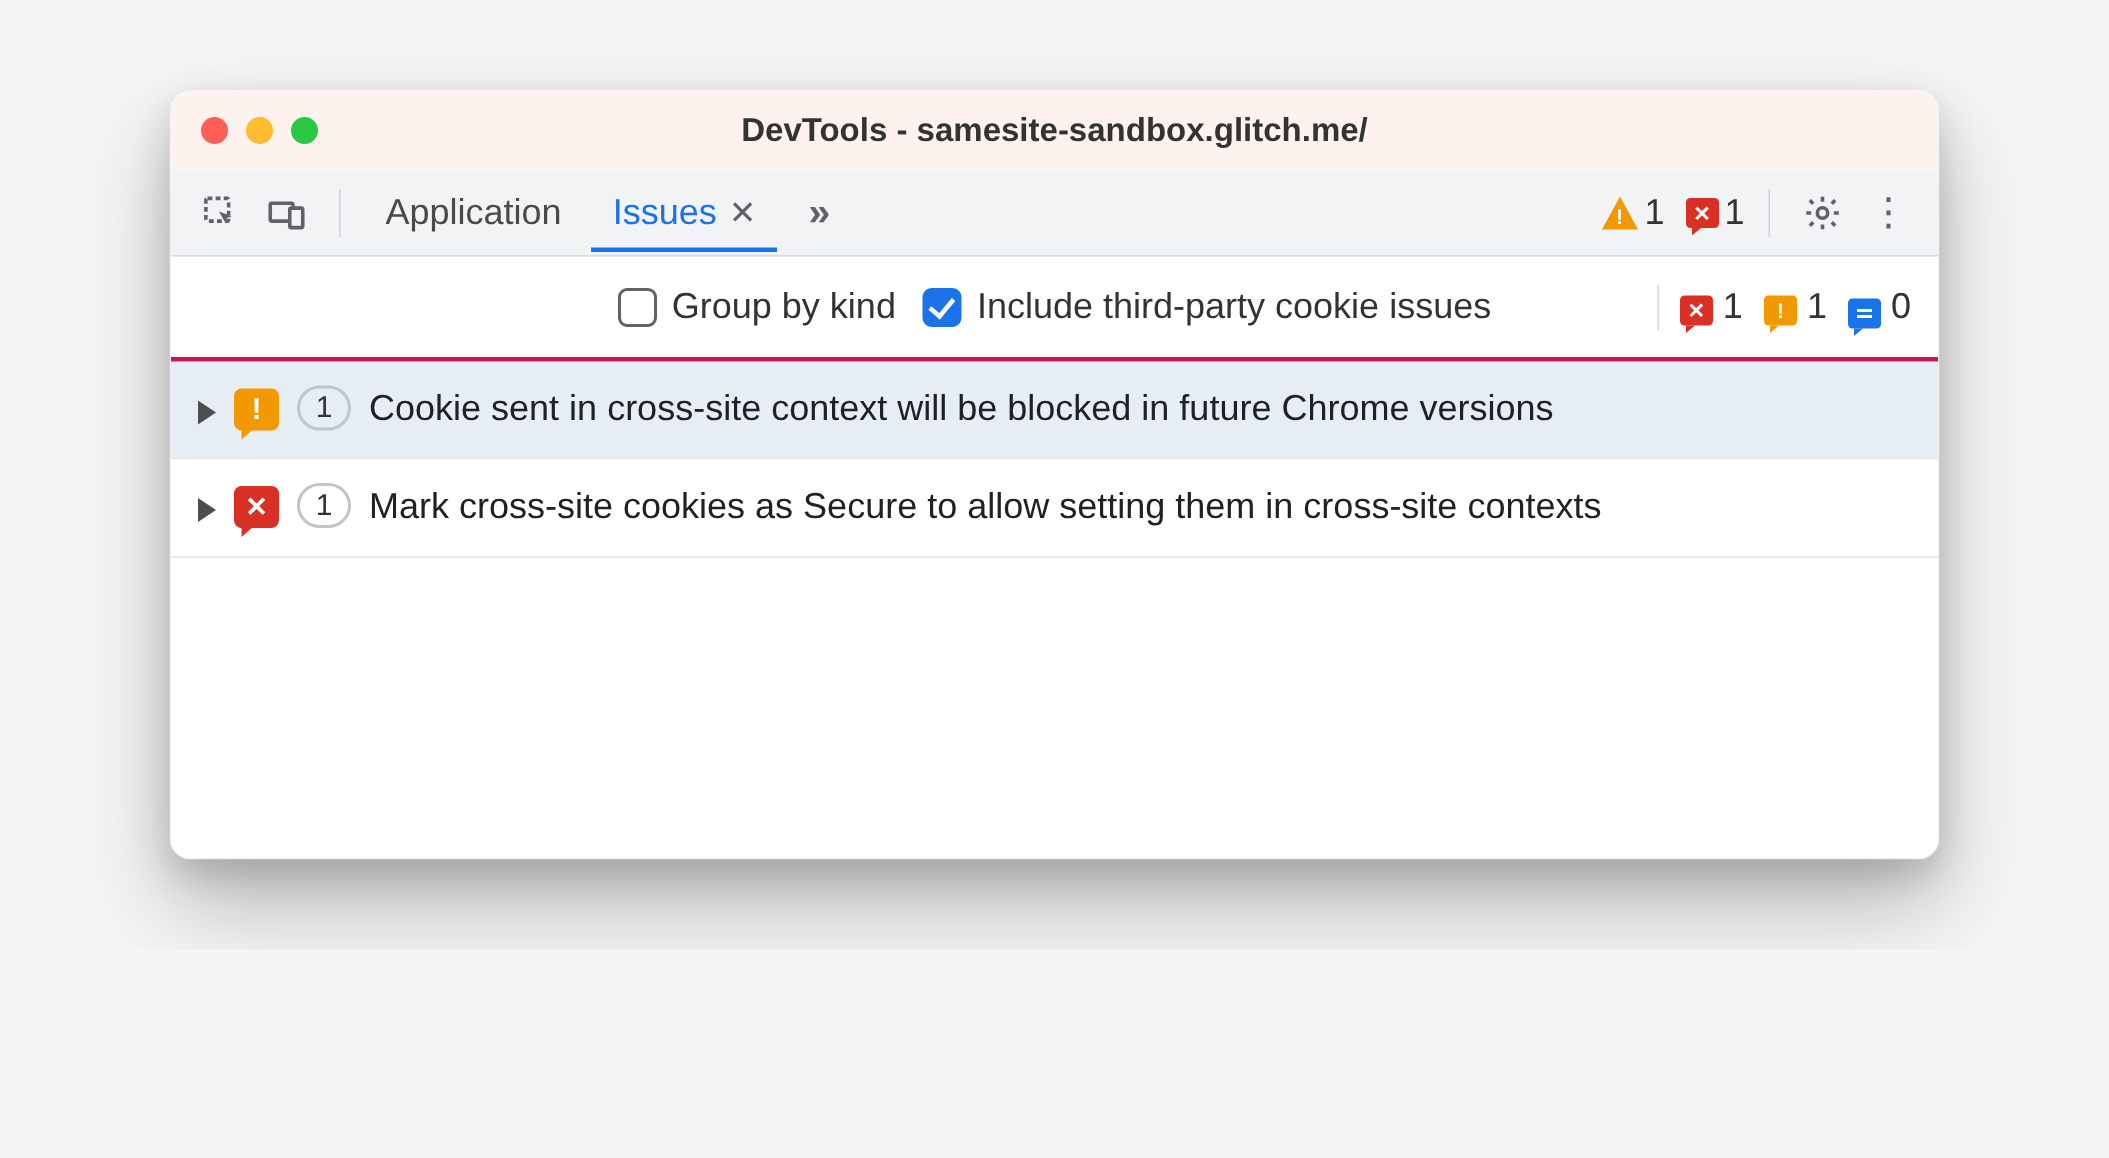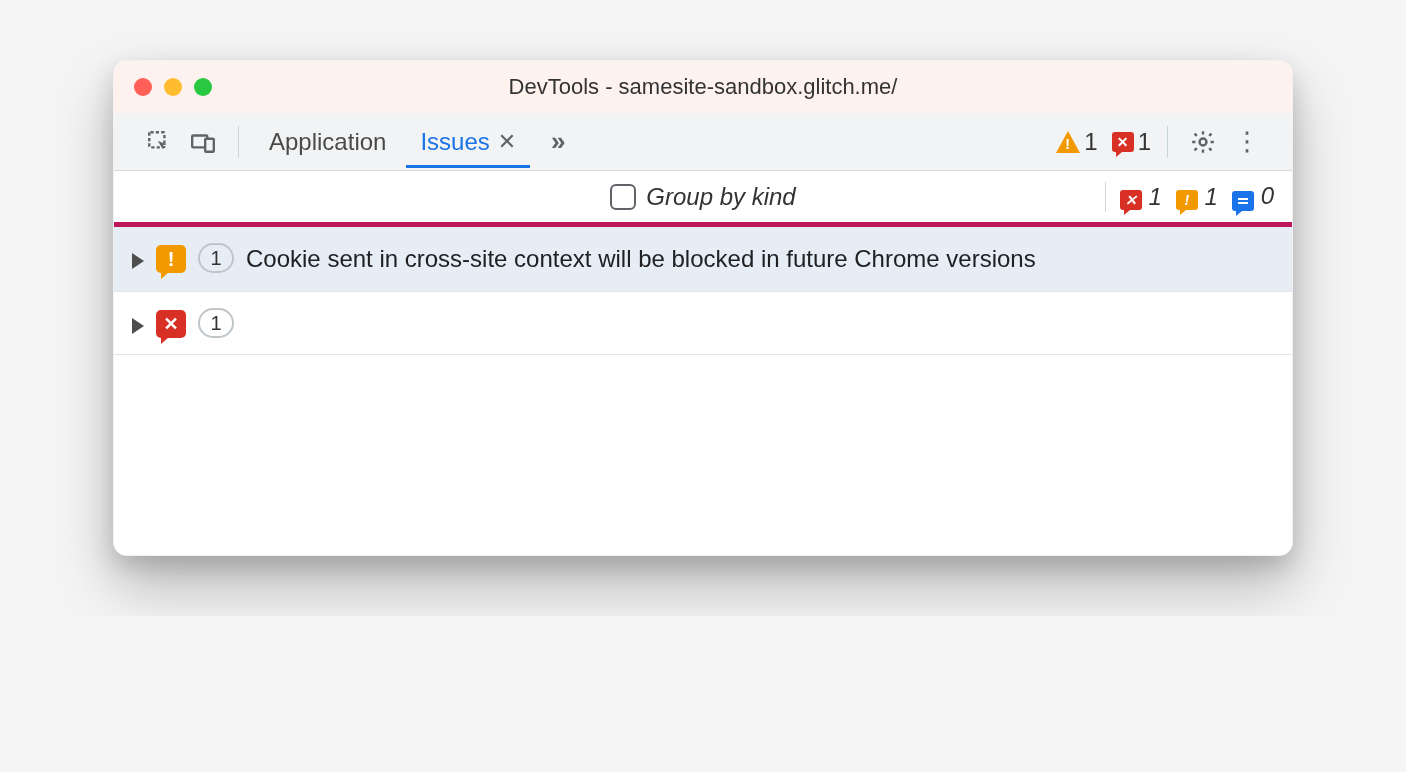--- a/index.html
+++ b/index.html
@@ -27,29 +27,29 @@
     padding: 0 20px;
     position: relative;
   }
   .traffic-lights { display: flex; gap: 12px; }
   .dot { width: 18px; height: 18px; border-radius: 50%; }
   .dot.red { background: #ff5f57; }
   .dot.yellow { background: #febc2e; }
   .dot.green { background: #28c840; }
   .title {
     position: absolute; left: 0; right: 0; text-align: center;
-    font-size: 22px; font-weight: 400; color: #333;
+    font-size: 22px; font-weight: 700; color: #333;
     pointer-events: none;
   }
   .toolbar {
     background: #f1f3f4;
     border-bottom: 1px solid #d6dde2;
     height: 58px;
     display: flex; align-items: center;
-    padding: 0 26px;
+    padding: 0 14px;
     gap: 6px;
     font-size: 24px;
     color: #5f6368;
   }
   .toolbar .divider {
     width: 1px; height: 32px; background: #c9d3da; margin: 0 10px;
   }
   .toolbar .tab {
     padding: 12px 14px;
     color: #4a4a4a;
@@ -64,26 +64,25 @@
     justify-content: flex-end;
   }
   .toolbar .spacer { flex: 1; }
   .toolbar .metric { display:flex; align-items:center; gap:4px; font-weight:400; color:#333; }
   .toolbar button.icon, .toolbar .iconbtn {
     background: none; border: none; cursor: pointer;
     display: flex; align-items:center; justify-content:center;
     width: 38px; height: 38px; color:#5f6368;
   }
   .subbar {
-    height: 56px;
-    border-bottom: 5px solid #be185d;
+    height: 70px;
+    border-bottom: 3px solid #be185d;
     display:flex; align-items:center; justify-content:center;
     gap: 18px; font-size: 24px; color:#333;
     position: relative;
-    font-style: italic;
   }
   .subbar .cluster-center { display:flex; align-items:center; gap:18px; }
   .subbar .cluster-right {
     position:absolute; right:18px; display:flex; align-items:center; gap:14px;
   }
   .checkbox {
     width: 26px; height: 26px; border: 2.5px solid #5f6368; border-radius: 6px;
     display:inline-flex; align-items:center; justify-content:center; flex-shrink:0;
     cursor:pointer;
   }
@@ -209,20 +208,24 @@
     </span>
     <span class="iconbtn more">⋮</span>
   </div>
 
   <div class="subbar">
     <div class="cluster-center">
       <label class="check-label">
         <span class="checkbox"></span>
         <span>Group by kind</span>
       </label>
+      <label class="check-label">
+        <span class="checkbox checked"></span>
+        <span>Include third-party cookie issues</span>
+      </label>
     </div>
     <div class="cluster-right">
       <div class="divider" style="width:1px;height:30px;background:#d0d6db;"></div>
       <span class="metric">
         <span class="mini-badge mini-red">
             <span class="s">✕</span>
           </span>
         <span>1</span>
       </span>
       <span class="metric">
@@ -248,17 +251,18 @@
         </span>
       <span class="pill-count">1</span>
       <span class="issue-text">Cookie sent in cross-site context will be blocked in future Chrome versions</span>
     </div>
     <div class="issue-row">
       <span class="disclosure"></span>
       <span class="badge-speech badge-red">
           <span class="sym">✕</span>
         </span>
       <span class="pill-count">1</span>
+      <span class="issue-text">Mark cross-site cookies as Secure to allow setting them in cross-site contexts</span>
     </div>
   </div>
 
   <div class="window-body"></div>
 </div>
 
 </body></html>

